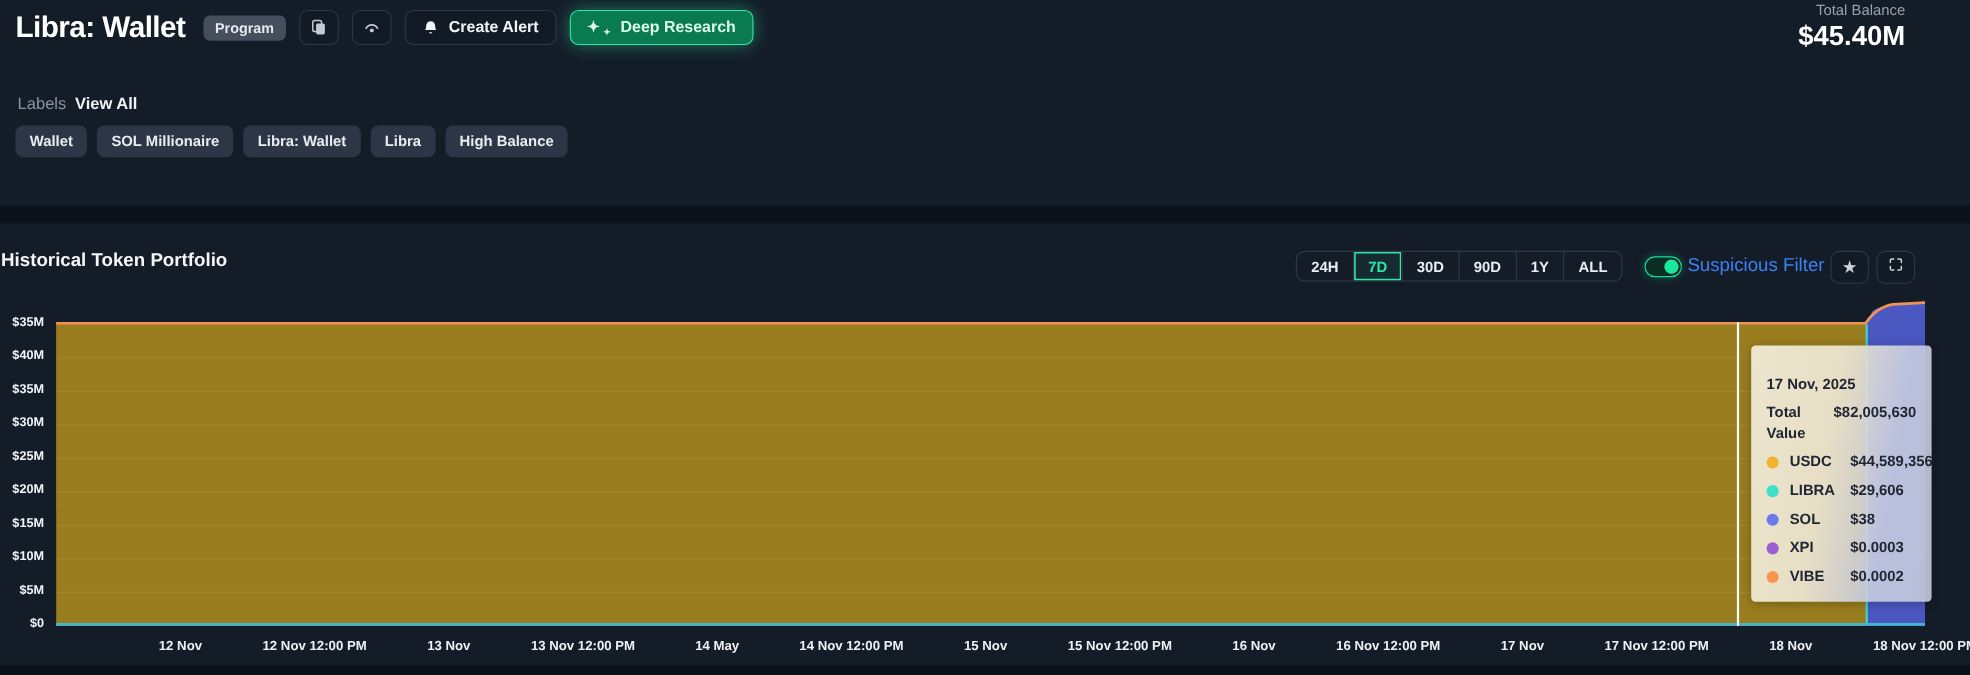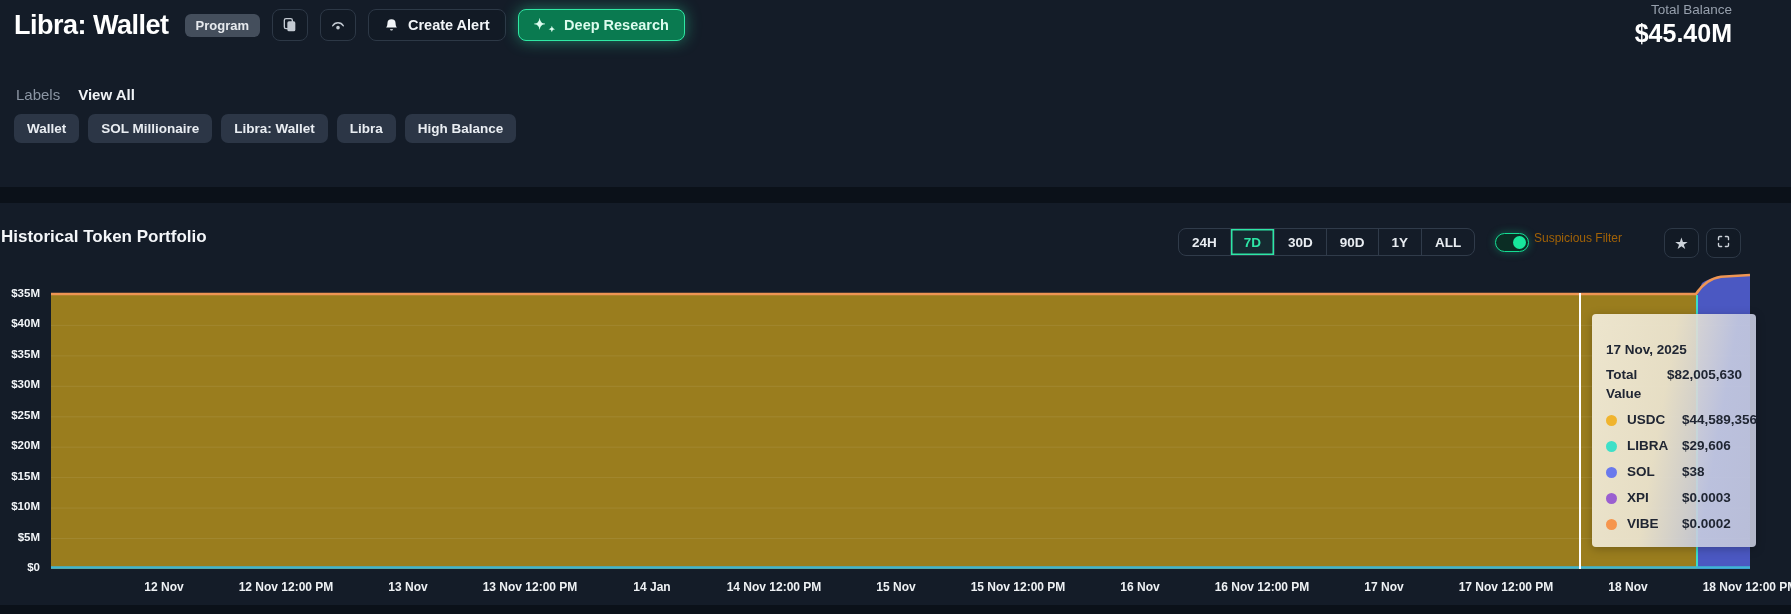--- a/index.html
+++ b/index.html
@@ -24,42 +24,42 @@
   .btn-deep { background:#0a7a50; border:1.5px solid #2fe8a4; color:#dcfcee;
               box-shadow:0 0 16px rgba(47,232,164,.45); }
   .sparkle-big { font-size:14px; color:#dcfcee; position:relative; top:-1px; }
   .sparkle-small { font-size:8px; color:#dcfcee; margin-left:-6px; position:relative; top:4px; }
 
   .total-balance { position:absolute; right:59px; top:2px; text-align:right; }
   .tb-label { font-size:13.5px; color:#97a0ad; font-weight:400; }
   .tb-value { font-size:25px; font-weight:700; color:#ffffff; margin-top:2px; }
 
   
-  .labels-row { position:absolute; left:16px; top:86px; display:flex; gap:18px; }
+  .labels-row { position:absolute; left:16px; top:86px; display:flex; gap:8px; }
   .labels-title { font-size:15px; color:#8b95a3; }
   .view-all { font-size:15px; color:#f0f3f6; font-weight:600; cursor:pointer; }
   .chips { position:absolute; left:14px; top:114px; display:flex; gap:9px; }
   .chip { background:#2c3646; color:#e9edf2; font-size:13.5px; font-weight:600;
           padding:7px 13px; border-radius:7px; cursor:pointer; }
 
   
   .chart-title { position:absolute; left:1px; top:227px; font-size:17px; font-weight:700; color:#f4f6f9; }
   .ranges { position:absolute; left:1178px; top:228px; height:28px; display:flex;
             border:1px solid #303b4a; border-radius:8px; overflow:hidden; }
   .range-btn { padding:0 13px; display:flex; align-items:center; font-size:13.5px; font-weight:700;
                color:#e9edf2; border-left:1px solid #303b4a; cursor:pointer; }
   .range-btn:first-child { border-left:none; }
   .range-btn.selected { color:#2ee6a6; box-shadow:inset 0 0 0 1.5px #2ee6a6;
                         background:rgba(46,230,166,.07); }
   .toggle { position:absolute; left:1495px; top:233px; width:34px; height:19px; border-radius:10px;
             background:#0b2d24; border:1.5px solid #15dd93; cursor:pointer;
             box-shadow:0 0 8px rgba(21,221,147,.35); }
   .toggle .knob { position:absolute; right:2px; top:1.5px; width:13px; height:13px;
                   border-radius:50%; background:#18e79c; }
-  .toggle-label { position:absolute; left:1534px; top:231px; font-size:12px; color:#a16207; }
+  .toggle-label { position:absolute; left:1534px; top:231px; font-size:17px; color:#3b82f6; }
   .sq-btn { position:absolute; top:228px; width:35px; height:30px; display:flex; align-items:center;
             justify-content:center; background:#121a25; border:1px solid #2d3846; border-radius:8px;
             cursor:pointer; color:#cdd3da; }
   .star-btn { left:1664px; font-size:16px; }
   .fs-btn { left:1706px; }
 
   
   #plot-svg { position:absolute; left:51px; top:270px; }
   .y-tick { position:absolute; left:0; width:40px; text-align:right; font-size:11.5px;
             font-weight:700; color:#f2f5f8; }
@@ -231,21 +231,21 @@
 <div class="y-tick" style="top: 408.76px;">$25M</div>
 <div class="y-tick" style="top: 439.2px;">$20M</div>
 <div class="y-tick" style="top: 469.64px;">$15M</div>
 <div class="y-tick" style="top: 500.08px;">$10M</div>
 <div class="y-tick" style="top: 530.52px;">$5M</div>
 <div class="y-tick" style="top: 560.96px;">$0</div>
 <div class="x-tick" style="left: 164px;">12 Nov</div>
 <div class="x-tick" style="left: 286px;">12 Nov 12:00 PM</div>
 <div class="x-tick" style="left: 408px;">13 Nov</div>
 <div class="x-tick" style="left: 530px;">13 Nov 12:00 PM</div>
-<div class="x-tick" style="left: 652px;">14 Jan</div>
+<div class="x-tick" style="left: 652px;">14 May</div>
 <div class="x-tick" style="left: 774px;">14 Nov 12:00 PM</div>
 <div class="x-tick" style="left: 896px;">15 Nov</div>
 <div class="x-tick" style="left: 1018px;">15 Nov 12:00 PM</div>
 <div class="x-tick" style="left: 1140px;">16 Nov</div>
 <div class="x-tick" style="left: 1262px;">16 Nov 12:00 PM</div>
 <div class="x-tick" style="left: 1384px;">17 Nov</div>
 <div class="x-tick" style="left: 1506px;">17 Nov 12:00 PM</div>
 <div class="x-tick" style="left: 1628px;">18 Nov</div>
 <div class="x-tick" style="left: 1750px;">18 Nov 12:00 PM</div>
 

